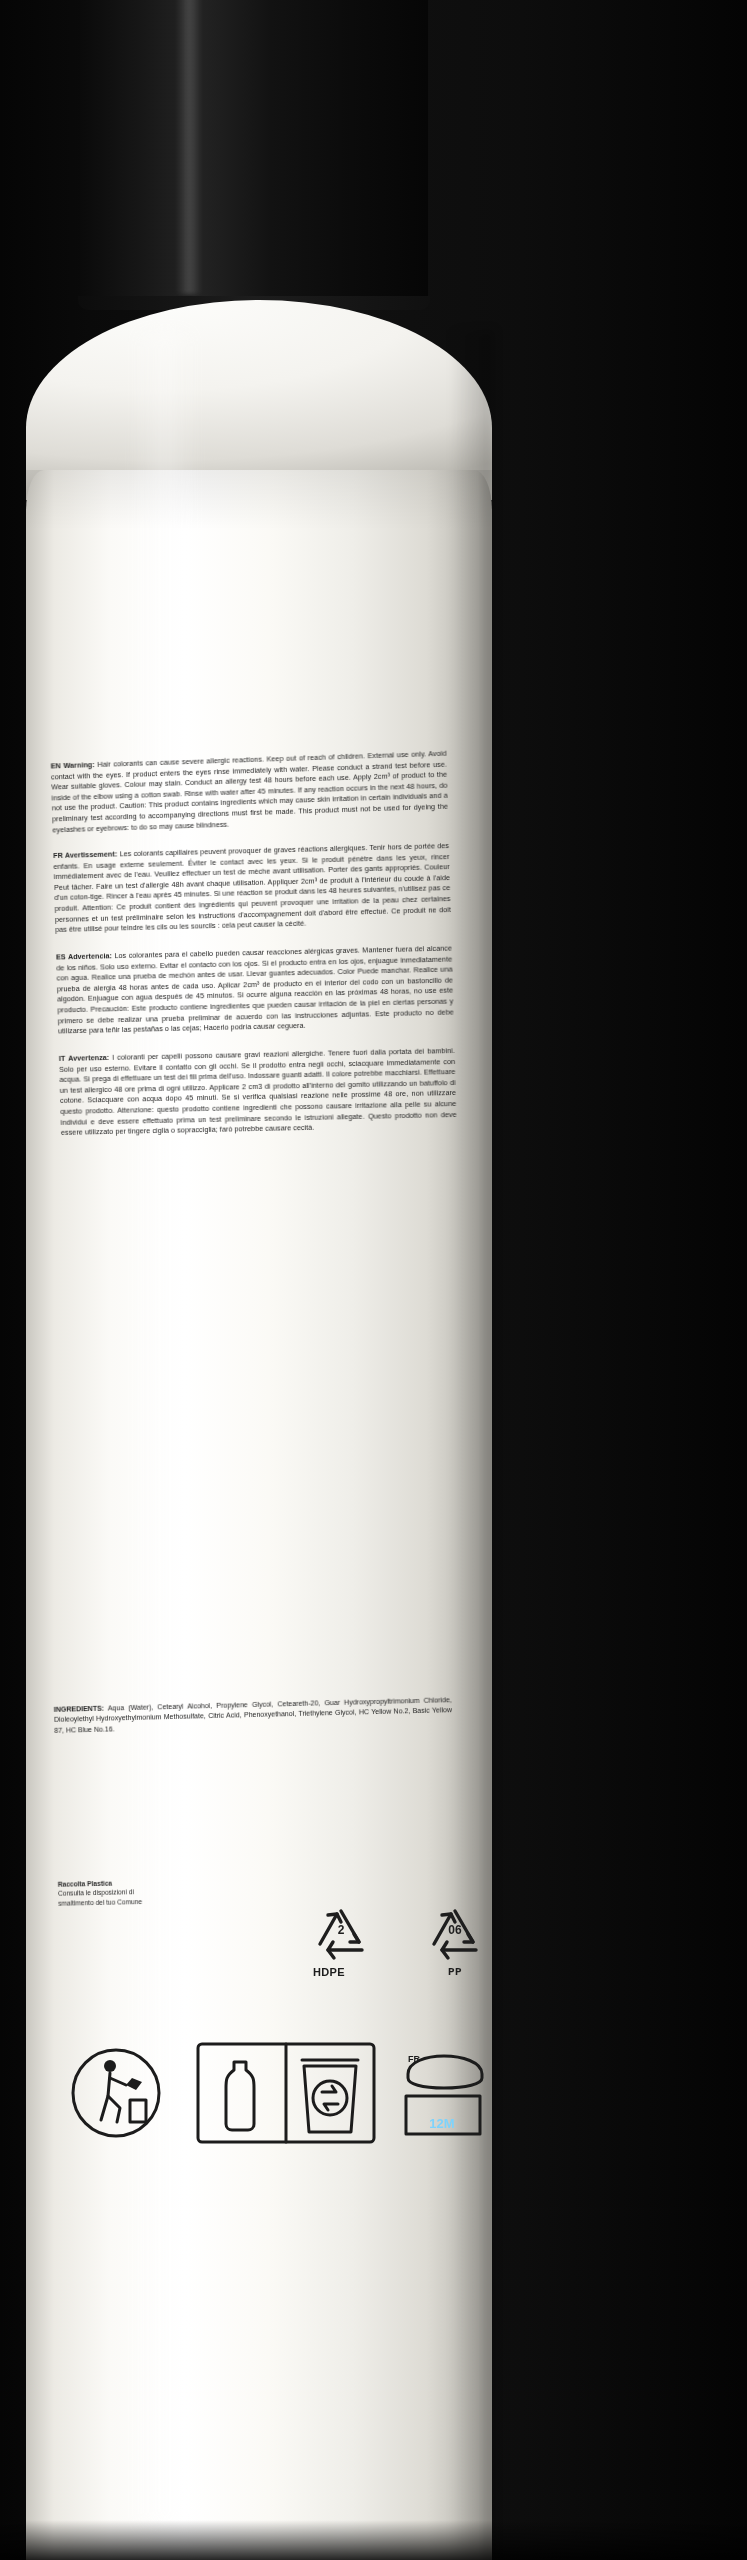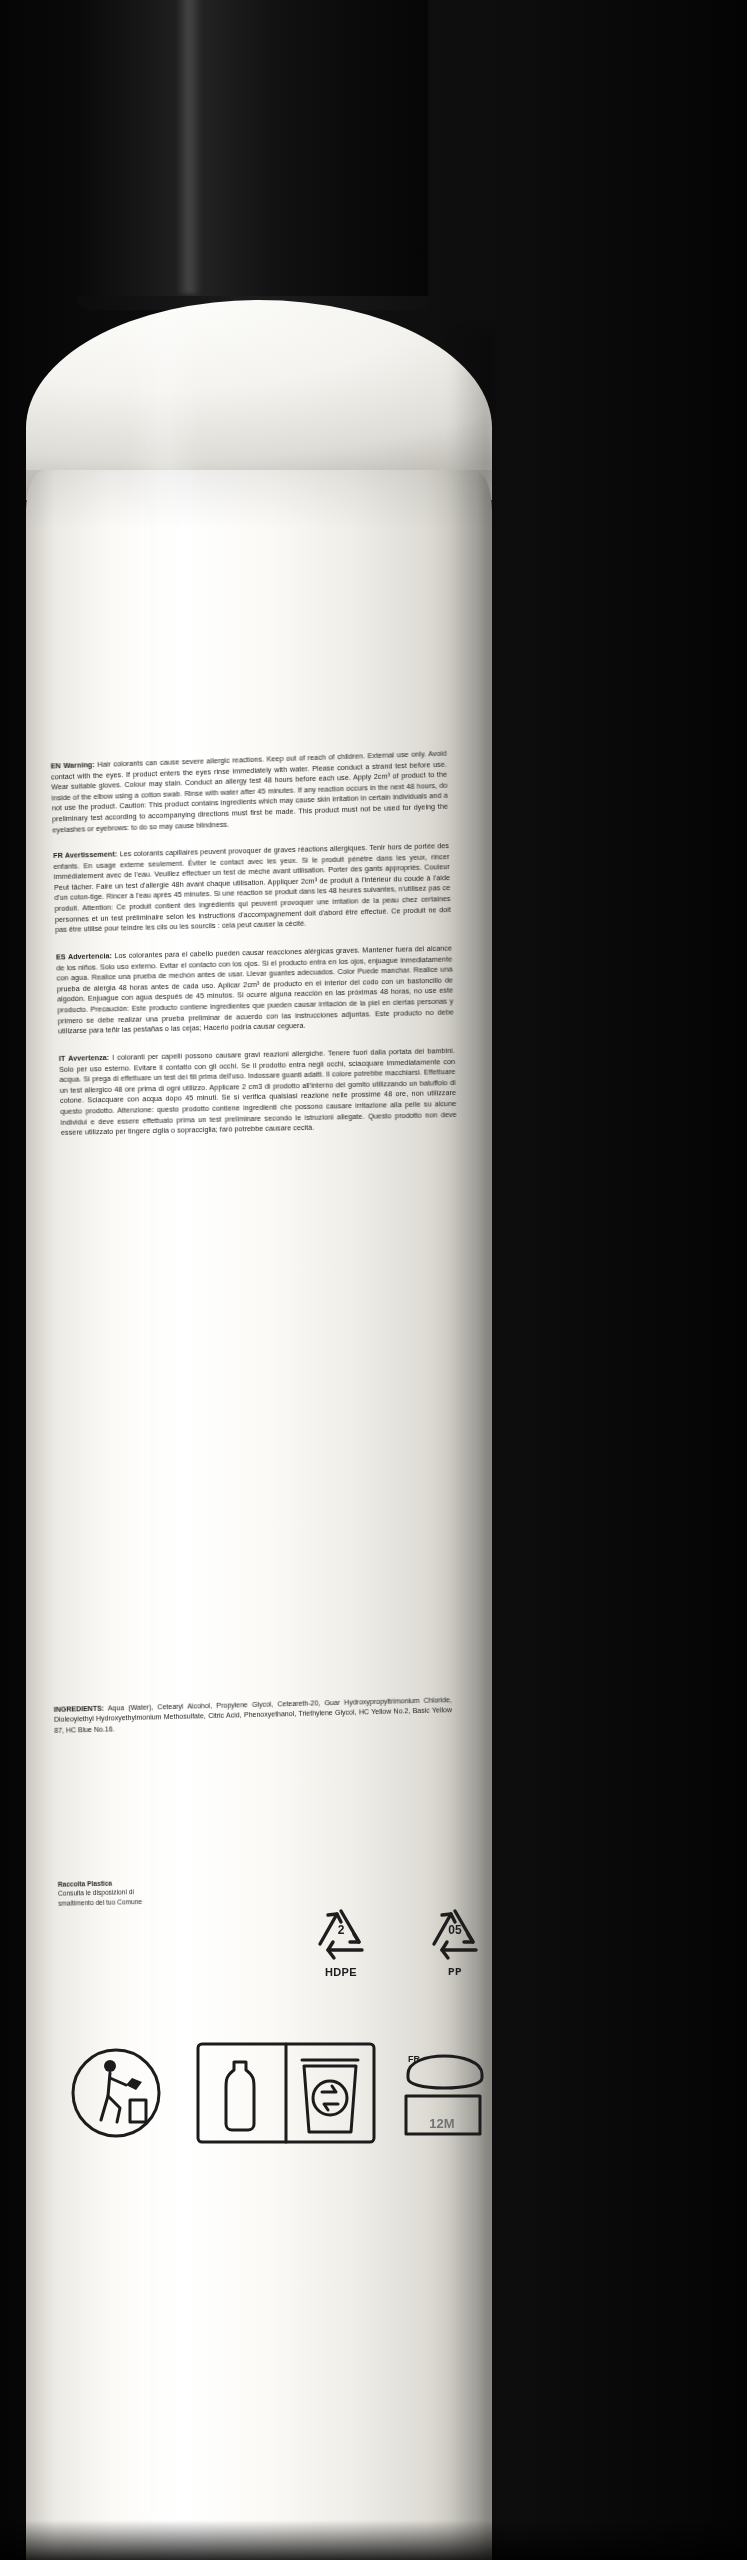--- a/index.html
+++ b/index.html
@@ -197,21 +197,21 @@
   .mob-cap {
     position: absolute;
     width: 70px;
     text-align: center;
     font-size: 11px;
     font-weight: bold;
     color: #1d1d1d;
     letter-spacing: .3px;
   }
   #mob1 { left: 290px; top: 1906px; }
-  #mob1cap { left: 286px; top: 1966px; }
+  #mob1cap { left: 274px; top: 1966px; }
   #mob2 { left: 404px; top: 1906px; }
   #mob2cap { left: 400px; top: 1966px; font-family: Liberation Mono, monospace; }
 
   
   .picto-row {
     position: absolute;
     left: 40px;
     top: 2030px;
     width: 400px;
     height: 130px;
@@ -222,21 +222,21 @@
   #picto-tidy { left: 10px; top: 8px; width: 92px; height: 110px; }
   #picto-sep  { left: 136px; top: 10px; width: 182px; height: 106px; }
   #picto-pao  { left: 336px; top: 22px; width: 92px; height: 88px; }
   .pao-label {
     position: absolute;
     left: 336px; top: 86px;
     width: 92px;
     text-align: center;
     font-size: 13px;
     font-weight: bold;
-    color: #737373;
+    color: #7dd3fc;
   }
   .sep-fr {
     position: absolute;
     left: 212px; top: 14px;
     font-size: 9px;
     font-weight: bold;
     color: #1c1c1c;
   }
 
   
@@ -310,21 +310,21 @@
 
     <div class="mobius" id="mob2">
       <svg viewBox="0 0 62 58" fill="none" stroke="currentColor" stroke-width="3.4" stroke-linejoin="round" stroke-linecap="round">
         <path d="M31 5 L49 36 L40 36"></path>
         <path d="M49 36 L44 28"></path>
         <path d="M52 44 L18 44 L23 36"></path>
         <path d="M18 44 L24 52"></path>
         <path d="M10 38 L27 8 L31 16"></path>
         <path d="M27 8 L18 9"></path>
       </svg>
-      <div class="code">05</div>
+      <div class="code">06</div>
     </div>
     <div class="mob-cap" id="mob2cap">PP</div>
 
     <div class="picto-row">
 
       <div class="picto" id="picto-tidy">
         <svg viewBox="0 0 92 110" fill="none" stroke="#1c1c1c" stroke-width="3" stroke-linecap="round" stroke-linejoin="round">
           <circle cx="46" cy="55" r="43"></circle>
           <circle cx="40" cy="28" r="6" fill="#1c1c1c" stroke="none"></circle>
           <path d="M40 35 L38 58 L31 82"></path>

